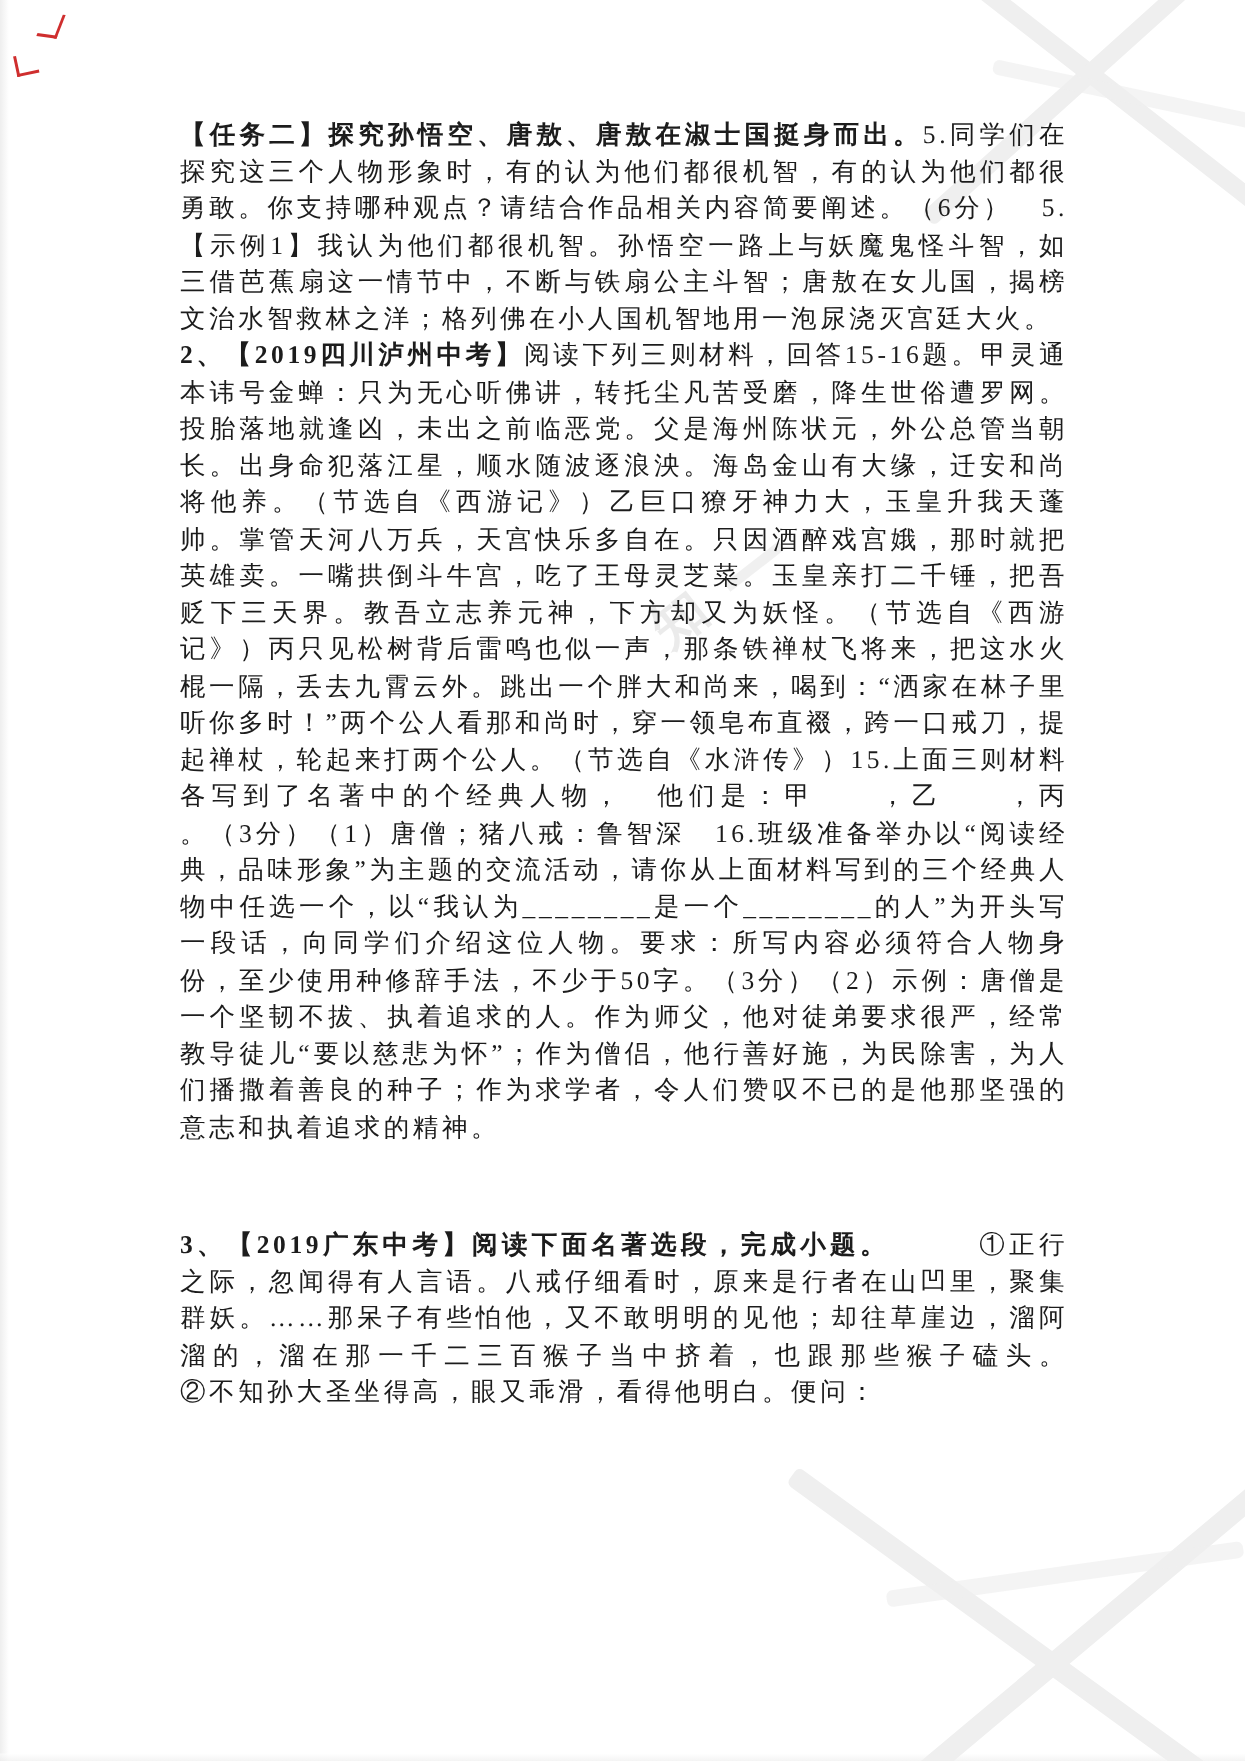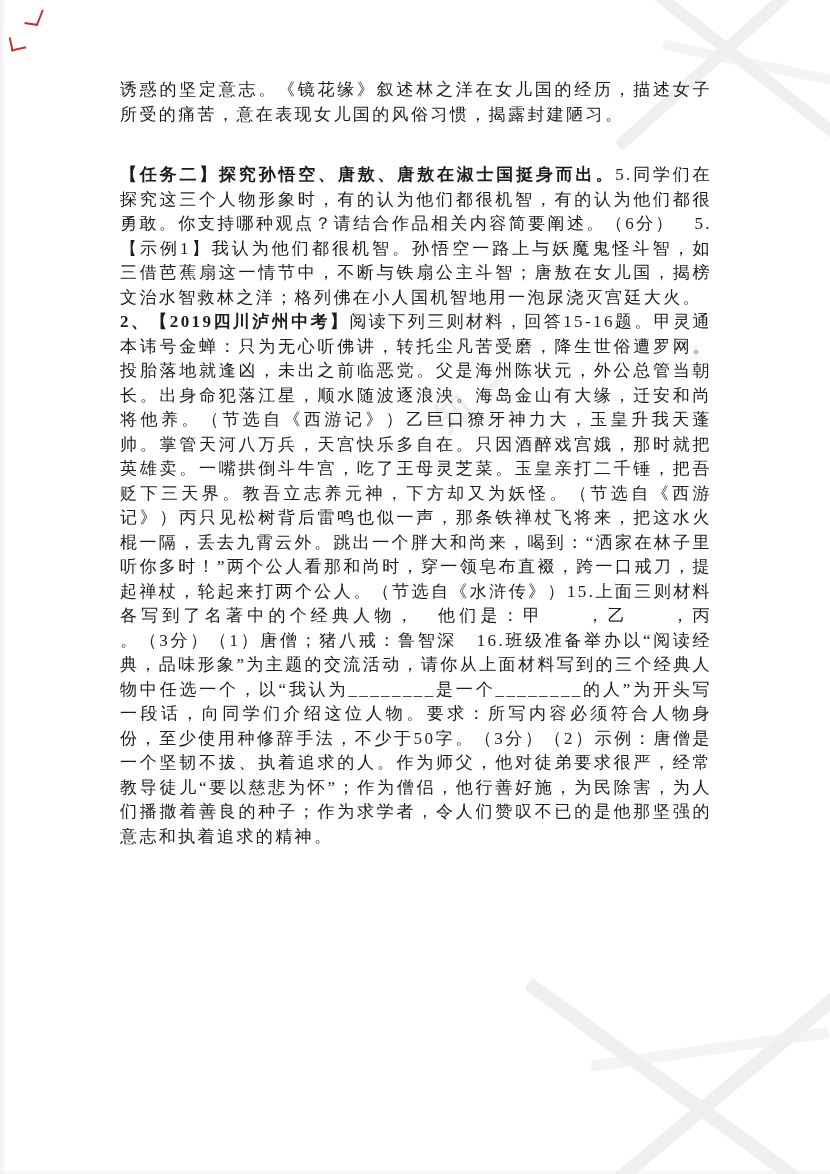--- a/index.html
+++ b/index.html
@@ -124,21 +124,21 @@
   <div class="bar b3"></div>
 </div>
 
 <div class="wm-center"><span>知</span><span class="wm-bar"></span></div>
 
 <div class="red-mark-1"></div>
 <div class="red-mark-2"></div>
 
 <div class="content">
 
-  <p class="para gap-after-intro"><strong></strong><span>诱惑的坚定意志。《镜花缘》叙述林之洋在女儿国的经历，描述女子所受的痛苦，意在表现女儿国的风俗习惯，揭露封建陋习。</span></p>
 
   <p class="para gap-after-task2"><strong>【任务二】探究孙悟空、唐敖、唐敖在淑士国挺身而出。</strong><span>5.同学们在探究这三个人物形象时，有的认为他们都很机智，有的认为他们都很勇敢。你支持哪种观点？请结合作品相关内容简要阐述。（6分）　5.【示例1】我认为他们都很机智。孙悟空一路上与妖魔鬼怪斗智，如三借芭蕉扇这一情节中，不断与铁扇公主斗智；唐敖在女儿国，揭榜文治水智救林之洋；格列佛在小人国机智地用一泡尿浇灭宫廷大火。</span></p>
 
 
   <p class="para gap-after-luzhou"><strong>2、【2019四川泸州中考】</strong><span>阅读下列三则材料，回答15-16题。甲灵通本讳号金蝉：只为无心听佛讲，转托尘凡苦受磨，降生世俗遭罗网。投胎落地就逢凶，未出之前临恶党。父是海州陈状元，外公总管当朝长。出身命犯落江星，顺水随波逐浪泱。海岛金山有大缘，迁安和尚将他养。（节选自《西游记》）乙巨口獠牙神力大，玉皇升我天蓬帅。掌管天河八万兵，天宫快乐多自在。只因酒醉戏宫娥，那时就把英雄卖。一嘴拱倒斗牛宫，吃了王母灵芝菜。玉皇亲打二千锤，把吾贬下三天界。教吾立志养元神，下方却又为妖怪。（节选自《西游记》）丙只见松树背后雷鸣也似一声，那条铁禅杖飞将来，把这水火棍一隔，丢去九霄云外。跳出一个胖大和尚来，喝到：“洒家在林子里听你多时！”两个公人看那和尚时，穿一领皂布直裰，跨一口戒刀，提起禅杖，轮起来打两个公人。（节选自《水浒传》）15.上面三则材料各写到了名著中的个经典人物，　他们是：甲　　，乙　　，丙　　。（3分）（1）唐僧；猪八戒：鲁智深　16.班级准备举办以“阅读经典，品味形象”为主题的交流活动，请你从上面材料写到的三个经典人物中任选一个，以“我认为________是一个________的人”为开头写一段话，向同学们介绍这位人物。要求：所写内容必须符合人物身份，至少使用种修辞手法，不少于50字。（3分）（2）示例：唐僧是一个坚韧不拔、执着追求的人。作为师父，他对徒弟要求很严，经常教导徒儿“要以慈悲为怀”；作为僧侣，他行善好施，为民除害，为人们播撒着善良的种子；作为求学者，令人们赞叹不已的是他那坚强的意志和执着追求的精神。</span></p>
 
+  <p class="para"><strong>3、【2019广东中考】阅读下面名著选段，完成小题。</strong><span>　　　①正行之际，忽闻得有人言语。八戒仔细看时，原来是行者在山凹里，聚集群妖。……那呆子有些怕他，又不敢明明的见他；却往草崖边，溜阿溜的，溜在那一千二三百猴子当中挤着，也跟那些猴子磕头。　　　②不知孙大圣坐得高，眼又乖滑，看得他明白。便问：</span></p>
 
 </div>
 
 </body></html>

